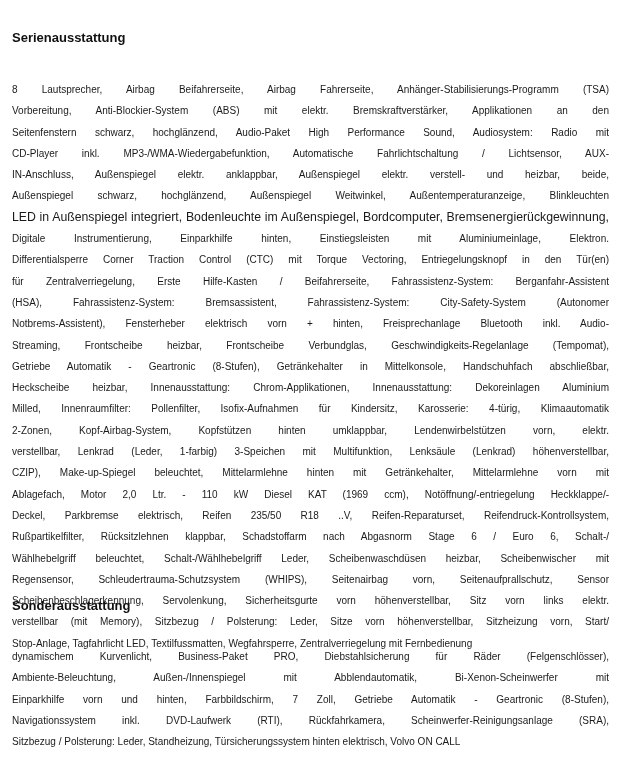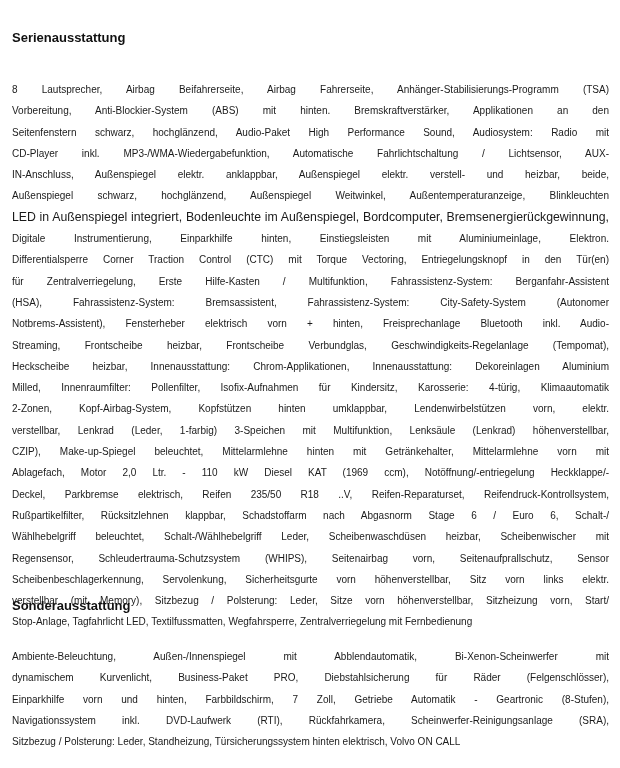--- a/index.html
+++ b/index.html
@@ -16,50 +16,51 @@
     #sec2 { top: 598px; }
     #sec2 .para { margin-top: 32px; }
   </style>
 </head>
 <body>
 
 <div class="section" id="sec1">
   <h2 class="heading">Serienausstattung</h2>
   <div class="para">
       <span class="line" style="white-space: normal;">8 Lautsprecher, Airbag Beifahrerseite, Airbag Fahrerseite, Anhänger-Stabilisierungs-Programm (TSA)</span>
-      <span class="line" style="white-space: normal;">Vorbereitung, Anti-Blockier-System (ABS) mit hinten. Bremskraftverstärker, Applikationen an den</span>
+      <span class="line" style="white-space: normal;">Vorbereitung, Anti-Blockier-System (ABS) mit elektr. Bremskraftverstärker, Applikationen an den</span>
       <span class="line" style="white-space: normal;">Seitenfenstern schwarz, hochglänzend, Audio-Paket High Performance Sound, Audiosystem: Radio mit</span>
       <span class="line" style="white-space: normal;">CD-Player inkl. MP3-/WMA-Wiedergabefunktion, Automatische Fahrlichtschaltung / Lichtsensor, AUX-</span>
       <span class="line" style="white-space: normal;">IN-Anschluss, Außenspiegel elektr. anklappbar, Außenspiegel elektr. verstell- und heizbar, beide,</span>
       <span class="line" style="white-space: normal;">Außenspiegel schwarz, hochglänzend, Außenspiegel Weitwinkel, Außentemperaturanzeige, Blinkleuchten</span>
       <span class="line" style="white-space: normal; font-size: 12.29px;">LED in Außenspiegel integriert, Bodenleuchte im Außenspiegel, Bordcomputer, Bremsenergierückgewinnung,</span>
       <span class="line" style="white-space: normal;">Digitale Instrumentierung, Einparkhilfe hinten, Einstiegsleisten mit Aluminiumeinlage, Elektron.</span>
       <span class="line" style="white-space: normal;">Differentialsperre Corner Traction Control (CTC) mit Torque Vectoring, Entriegelungsknopf in den Tür(en)</span>
-      <span class="line" style="white-space: normal;">für Zentralverriegelung, Erste Hilfe-Kasten / Multifunktion, Fahrassistenz-System: Berganfahr-Assistent</span>
+      <span class="line" style="white-space: normal;">für Zentralverriegelung, Erste Hilfe-Kasten / Beifahrerseite, Fahrassistenz-System: Berganfahr-Assistent</span>
       <span class="line" style="white-space: normal;">(HSA), Fahrassistenz-System: Bremsassistent, Fahrassistenz-System: City-Safety-System (Autonomer</span>
       <span class="line" style="white-space: normal;">Notbrems-Assistent), Fensterheber elektrisch vorn + hinten, Freisprechanlage Bluetooth inkl. Audio-</span>
       <span class="line" style="white-space: normal;">Streaming, Frontscheibe heizbar, Frontscheibe Verbundglas, Geschwindigkeits-Regelanlage (Tempomat),</span>
+      <span class="line" style="white-space: normal;">Getriebe Automatik - Geartronic (8-Stufen), Getränkehalter in Mittelkonsole, Handschuhfach abschließbar,</span>
       <span class="line" style="white-space: normal;">Heckscheibe heizbar, Innenausstattung: Chrom-Applikationen, Innenausstattung: Dekoreinlagen Aluminium</span>
       <span class="line" style="white-space: normal;">Milled, Innenraumfilter: Pollenfilter, Isofix-Aufnahmen für Kindersitz, Karosserie: 4-türig, Klimaautomatik</span>
       <span class="line" style="white-space: normal;">2-Zonen, Kopf-Airbag-System, Kopfstützen hinten umklappbar, Lendenwirbelstützen vorn, elektr.</span>
       <span class="line" style="white-space: normal;">verstellbar, Lenkrad (Leder, 1-farbig) 3-Speichen mit Multifunktion, Lenksäule (Lenkrad) höhenverstellbar,</span>
       <span class="line" style="white-space: normal;">CZIP), Make-up-Spiegel beleuchtet, Mittelarmlehne hinten mit Getränkehalter, Mittelarmlehne vorn mit</span>
       <span class="line" style="white-space: normal;">Ablagefach, Motor 2,0 Ltr. - 110 kW Diesel KAT (1969 ccm), Notöffnung/-entriegelung Heckklappe/-</span>
       <span class="line" style="white-space: normal;">Deckel, Parkbremse elektrisch, Reifen 235/50 R18 ..V, Reifen-Reparaturset, Reifendruck-Kontrollsystem,</span>
       <span class="line" style="white-space: normal;">Rußpartikelfilter, Rücksitzlehnen klappbar, Schadstoffarm nach Abgasnorm Stage 6 / Euro 6, Schalt-/</span>
       <span class="line" style="white-space: normal;">Wählhebelgriff beleuchtet, Schalt-/Wählhebelgriff Leder, Scheibenwaschdüsen heizbar, Scheibenwischer mit</span>
       <span class="line" style="white-space: normal;">Regensensor, Schleudertrauma-Schutzsystem (WHIPS), Seitenairbag vorn, Seitenaufprallschutz, Sensor</span>
       <span class="line" style="white-space: normal;">Scheibenbeschlagerkennung, Servolenkung, Sicherheitsgurte vorn höhenverstellbar, Sitz vorn links elektr.</span>
       <span class="line" style="white-space: normal;">verstellbar (mit Memory), Sitzbezug / Polsterung: Leder, Sitze vorn höhenverstellbar, Sitzheizung vorn, Start/</span>
       <span class="line last" style="white-space: normal;">Stop-Anlage, Tagfahrlicht LED, Textilfussmatten, Wegfahrsperre, Zentralverriegelung mit Fernbedienung</span>
     </div>
 </div>
 
 <div class="section" id="sec2">
   <h2 class="heading">Sonderausstattung</h2>
   <div class="para">
+      <span class="line" style="white-space: normal;">dynamischem Kurvenlicht, Business-Paket PRO, Diebstahlsicherung für Räder (Felgenschlösser),</span>
       <span class="line" style="white-space: normal;">Ambiente-Beleuchtung, Außen-/Innenspiegel mit Abblendautomatik, Bi-Xenon-Scheinwerfer mit</span>
-      <span class="line" style="white-space: normal;">dynamischem Kurvenlicht, Business-Paket PRO, Diebstahlsicherung für Räder (Felgenschlösser),</span>
       <span class="line" style="white-space: normal;">Einparkhilfe vorn und hinten, Farbbildschirm, 7 Zoll, Getriebe Automatik - Geartronic (8-Stufen),</span>
       <span class="line" style="white-space: normal;">Navigationssystem inkl. DVD-Laufwerk (RTI), Rückfahrkamera, Scheinwerfer-Reinigungsanlage (SRA),</span>
       <span class="line last" style="white-space: normal;">Sitzbezug / Polsterung: Leder, Standheizung, Türsicherungssystem hinten elektrisch, Volvo ON CALL</span>
     </div>
 </div>
 
 </body></html>

